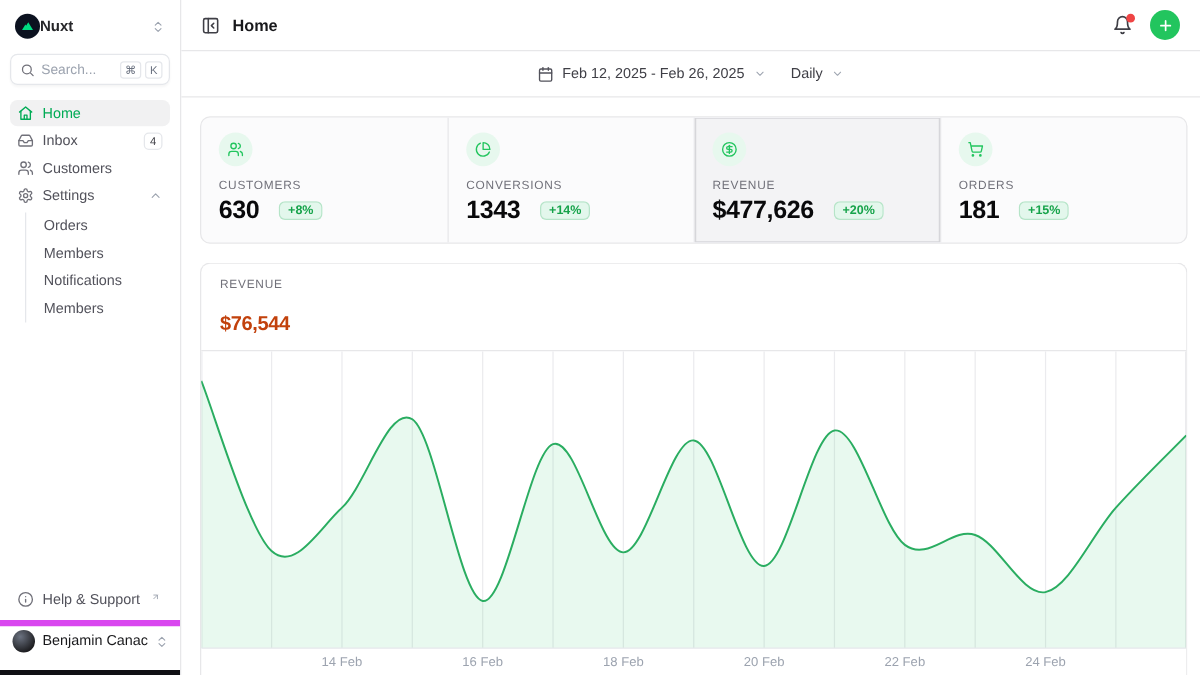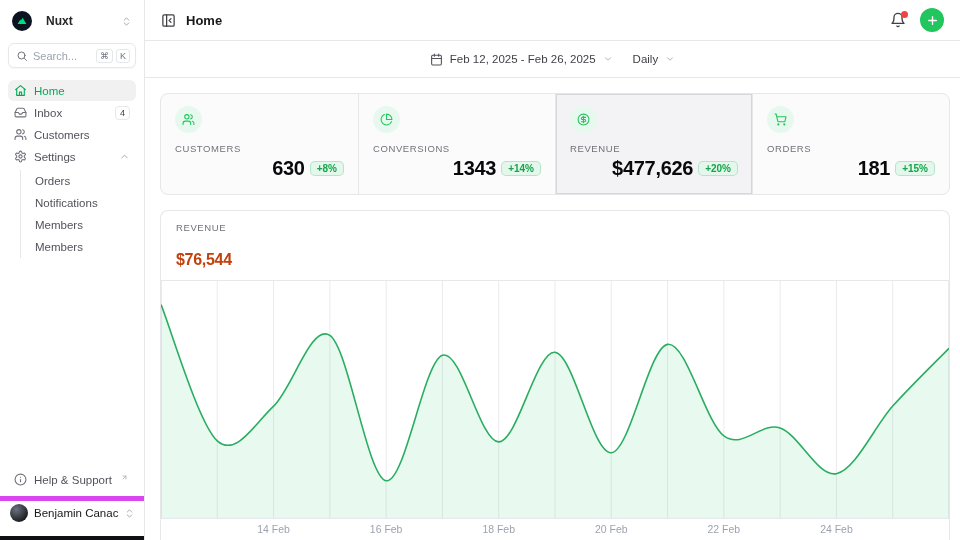--- a/index.html
+++ b/index.html
@@ -3,21 +3,21 @@
 <meta charset="utf-8">
 <style>
   * { margin:0; padding:0; box-sizing:border-box; }
   html,body { width:960px; height:540px; overflow:hidden; background:#fff;
     font-family:"Liberation Sans", sans-serif; color:#18181b; }
   .app { display:flex; width:960px; height:540px; }
 
   
   .sidebar { width:145px; flex:0 0 145px; border-right:1px solid #e7e7e9;
     display:flex; flex-direction:column; padding:8px; position:relative; background:#fff; }
-  .ws-row { display:flex; align-items:center; gap:14px; padding:3px 4px; margin-bottom:9px;
+  .ws-row { display:flex; align-items:center; gap:0; padding:3px 4px; margin-bottom:9px;
     border-radius:6px; cursor:pointer; }
   .ws-name { font-size:12px; font-weight:700; color:#27272a; }
   .logo-circle { width:20px; height:20px; border-radius:50%; background:#0c1220;
     display:flex; align-items:center; justify-content:center; flex:0 0 20px; }
   .muted-ic { color:#9ca3af; margin-left:auto; display:flex; }
   .search-box { display:flex; align-items:center; gap:5px; height:25px; padding:0 5px 0 7px;
     border:1px solid #e5e7eb; border-radius:6px; margin-bottom:12px;
     box-shadow:0 1px 2px rgba(0,0,0,.04); cursor:text; }
   .search-box .ph { font-size:11px; color:#9ca3af; }
   .kbds { margin-left:auto; display:flex; gap:3px; }
@@ -70,21 +70,21 @@
   
   .stats { display:grid; grid-template-columns:repeat(4,1fr); border:1px solid #e7e7e9;
     border-radius:8px; background:#fbfbfc; overflow:hidden; flex:0 0 auto; }
   .stat-cell { padding:12px 14px 14px; cursor:pointer; }
   .stat-cell + .stat-cell { border-left:1px solid #e7e7e9; }
   .stat-cell.selected { background:#f3f3f5; box-shadow:inset 0 0 0 1px #d6d6da; }
   .icon-circle { width:27px; height:27px; border-radius:50%; background:#e7f8ee;
     display:flex; align-items:center; justify-content:center; color:#22c55e; }
   .stat-label { margin-top:10px; font-size:9.5px; font-weight:500; letter-spacing:.6px;
     color:#71717a; text-transform:uppercase; }
-  .stat-value-row { display:flex; align-items:center; gap:5px; margin-top:3px;justify-content:flex-end; }
+  .stat-value-row { display:flex; align-items:center; gap:16px; margin-top:3px; }
   .stat-value { font-size:20px; font-weight:700; color:#09090b; letter-spacing:-.3px; }
   .delta-badge { font-size:10px; font-weight:600; color:#16a34a; background:#e3f7ec;
     border-radius:5px; padding:2px 7px; box-shadow:inset 0 0 0 1px rgba(22,163,74,.22); }
 
   
   .chart-card { margin-top:15px; flex:1; border:1px solid #e7e7e9; border-bottom:none;
     border-radius:8px 8px 0 0; display:flex; flex-direction:column; min-height:0; background:#fff; }
   .chart-header { padding:11px 15px; border-bottom:1px solid #e7e7e9; }
   .chart-label { font-size:9.5px; font-weight:500; letter-spacing:.6px; color:#71717a;
     text-transform:uppercase; }
@@ -177,24 +177,24 @@
               <path d="m18 15-6-6-6 6"></path>
             </svg>
         </span>
       </div>
 
       <div class="sub-wrap">
         <div class="sub-item">
             <span>Orders</span>
           </div>
         <div class="sub-item">
+            <span>Members</span>
+          </div>
+        <div class="sub-item">
             <span>Notifications</span>
-          </div>
-        <div class="sub-item">
-            <span>Members</span>
           </div>
         <div class="sub-item">
             <span>Members</span>
           </div>
       </div>
     </nav>
 
     <div class="sb-spacer"></div>
 
     <div class="nav">

